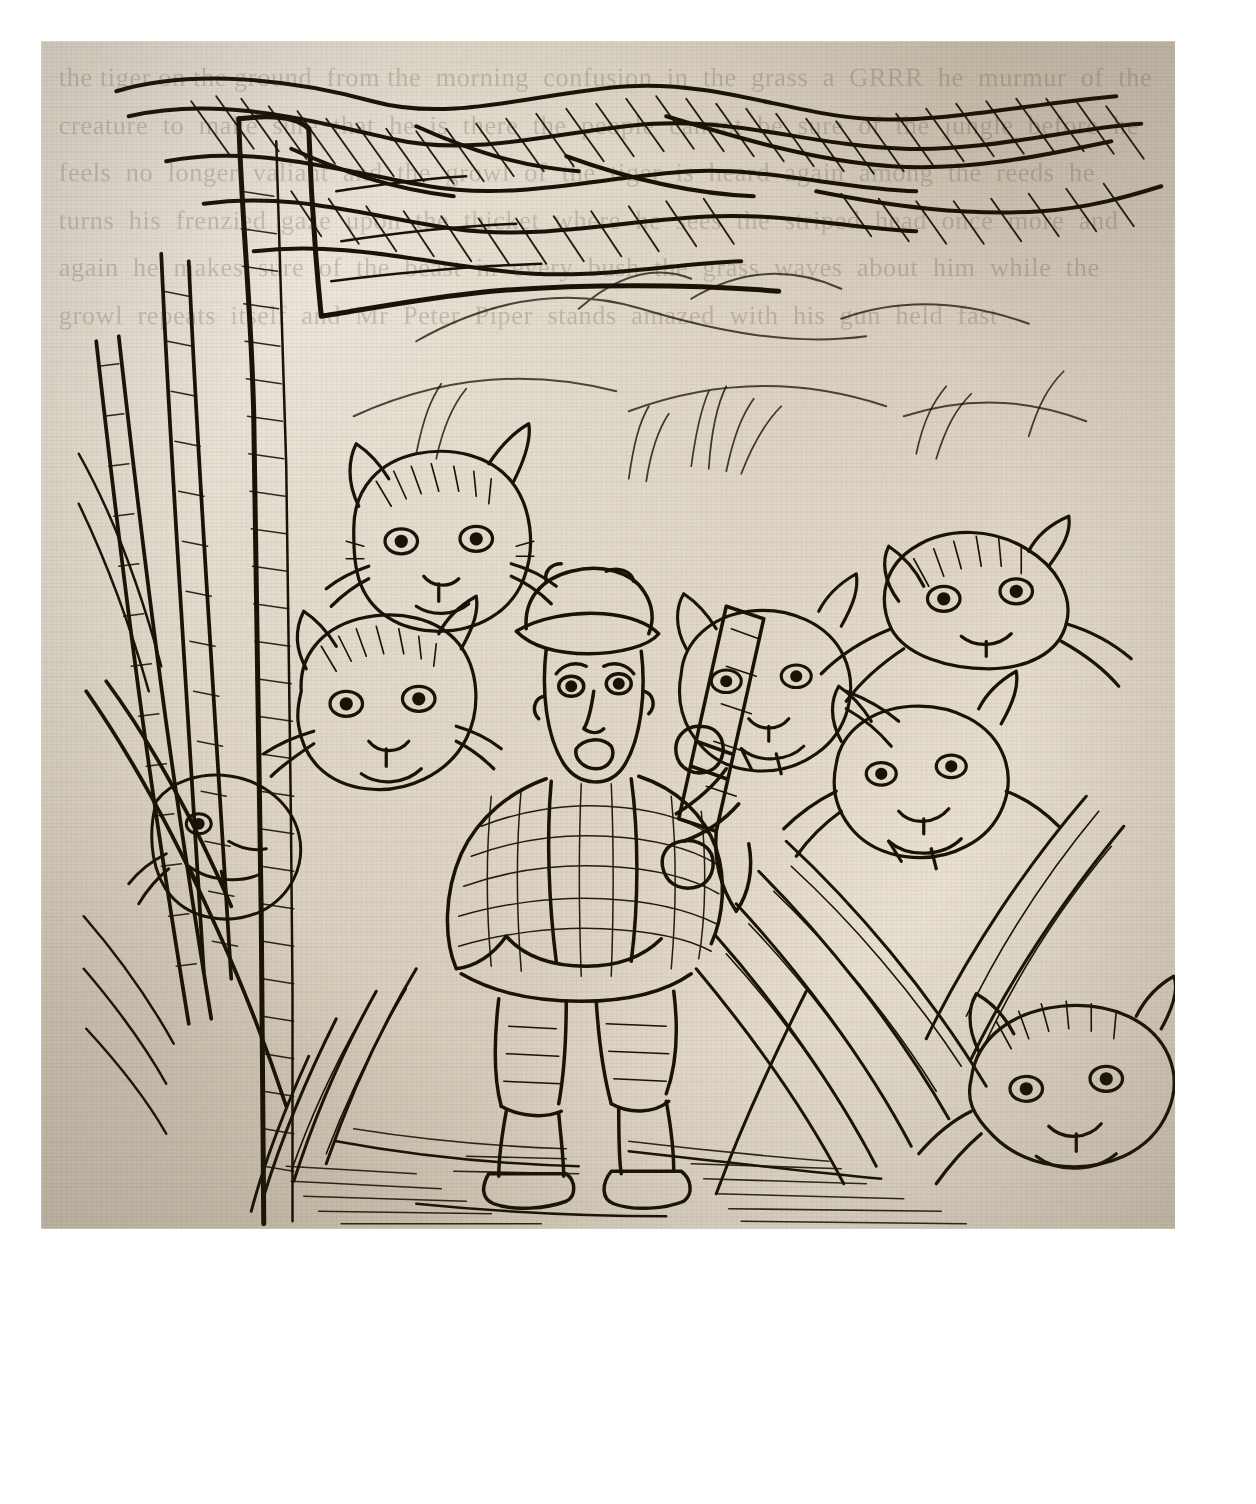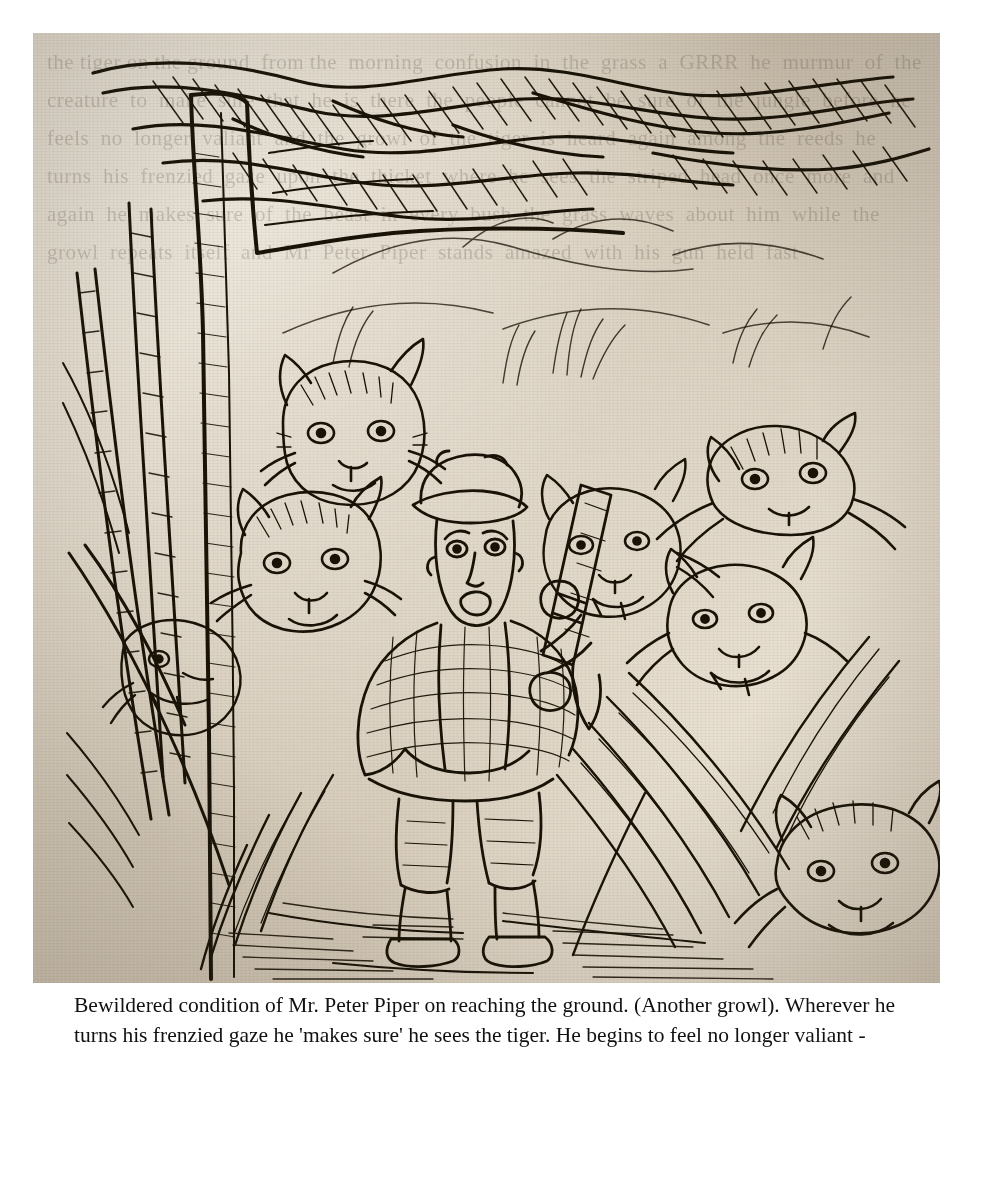--- a/index.html
+++ b/index.html
@@ -579,15 +579,14 @@
           <path d="M470 888 C540 896 610 904 672 910"></path>
           <path d="M300 930 C360 936 430 940 500 940"></path>
         </g>
       </g>
     </svg>
 
     <div class="grain"></div>
     <div class="vignette"></div>
   </div>
 
-  <div class="caption">Bewildered condition of Mr. Peter Piper on reaching the ground. (Another growl). Wherever he turns his frenzied gaze he 'makes sure' he sees the tiger. He begins to feel no longer valiant -</div>
 
 </div>
 
 </body></html>

